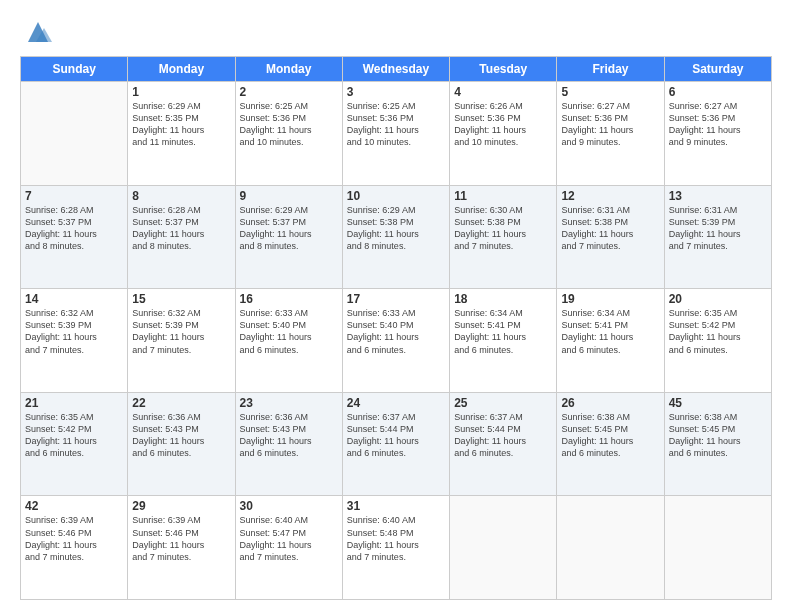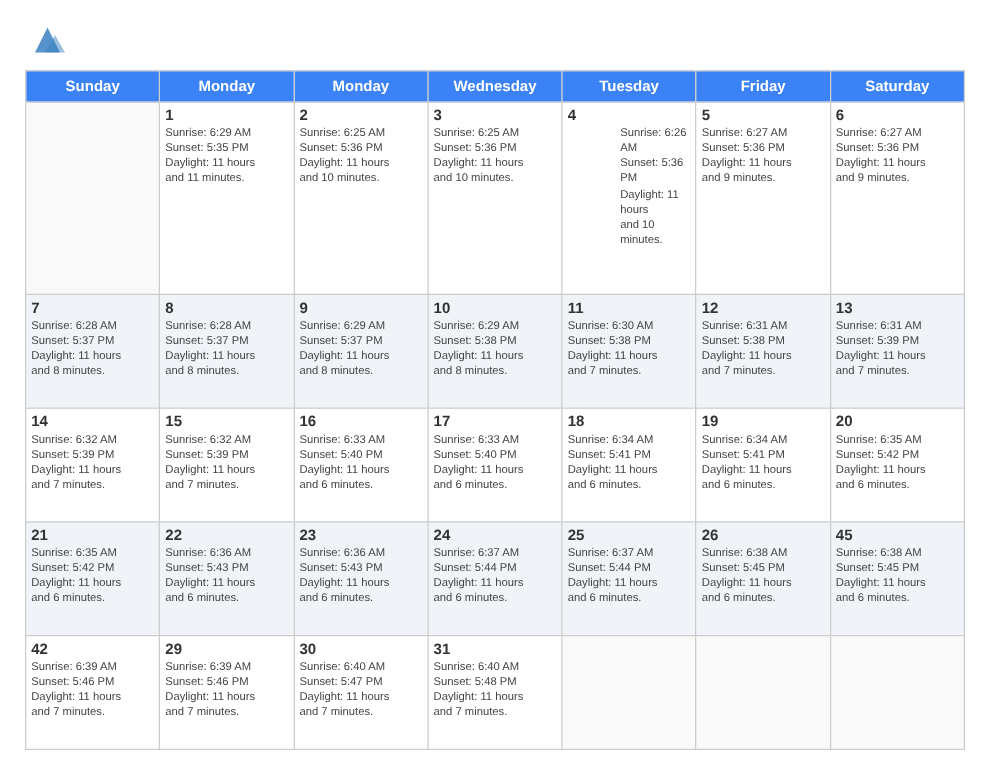--- a/index.html
+++ b/index.html
@@ -154,21 +154,21 @@
           </td>
           <td>
             <span class="day-num">3</span>
             <div class="day-info" style="white-space: pre-line;">Sunrise: 6:25 AM
 Sunset: 5:36 PM
 Daylight: 11 hours
 and 10 minutes.</div>
           </td>
           <td>
             <span class="day-num">4</span>
-            <div class="day-info" style="white-space: pre-line; margin-left: 42px;">Sunrise: 6:26 AM
+            <div class="day-info" style="white-space: pre-line;">Sunrise: 6:26 AM
 Sunset: 5:36 PM
 Daylight: 11 hours
 and 10 minutes.</div>
           </td>
           <td>
             <span class="day-num">5</span>
             <div class="day-info" style="white-space: pre-line;">Sunrise: 6:27 AM
 Sunset: 5:36 PM
 Daylight: 11 hours
 and 9 minutes.</div>

